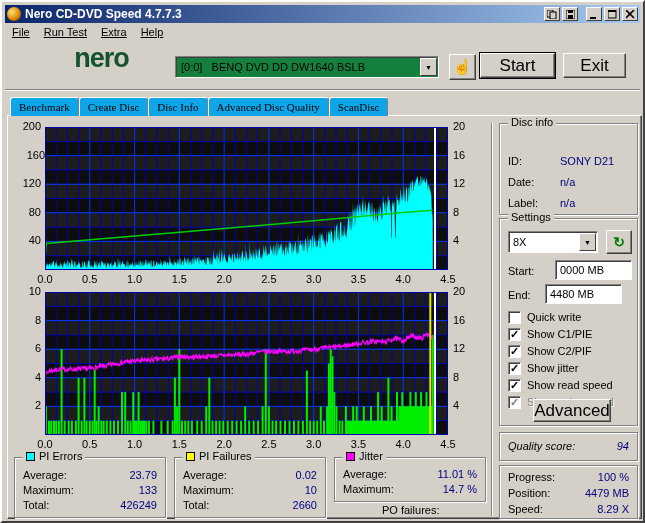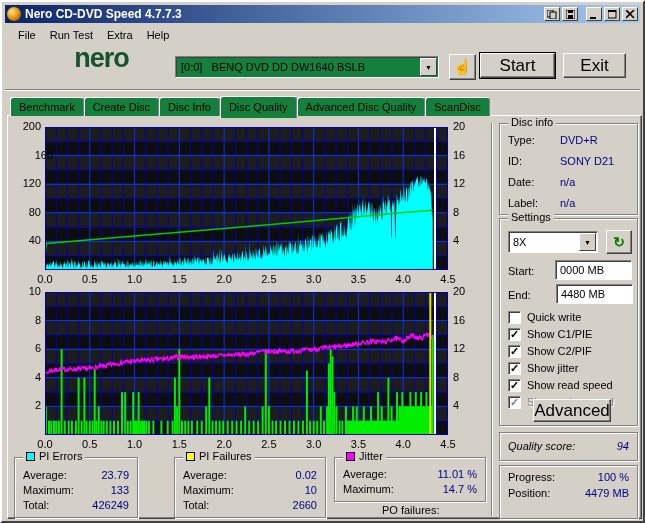--- a/index.html
+++ b/index.html
@@ -11,41 +11,41 @@
     background:linear-gradient(90deg,#0a246a,#a6caf0);display:flex;align-items:center;padding:0 2px;}
   .appicon{width:14px;height:14px;border-radius:50%;
     background:radial-gradient(circle at 35% 35%,#ffe27a,#e08a00 55%,#5a3a00);margin-right:4px;flex:none;}
   .title{color:#fff;font-size:12px;font-weight:bold;flex:1;white-space:nowrap;overflow:hidden;}
   .tbtn{width:16px;height:14px;background:#d4d0c8;border:1px solid;border-color:#fff #404040 #404040 #fff;
         margin-left:2px;display:flex;align-items:center;justify-content:center;flex:none;
         font-size:9px;font-weight:bold;color:#000;line-height:1;}
   .tbtn svg{display:block}
   .tspace{width:6px;flex:none}
   
-  .menubar{position:absolute;left:9px;top:22px;right:3px;height:19px;display:flex;align-items:flex-end;}
+  .menubar{position:absolute;left:3px;top:22px;right:3px;height:19px;display:flex;align-items:flex-start;text-decoration:underline;}
   .menu-item{padding:2px 7px;font-size:11px;color:#000;}
   
   .logo{position:absolute;left:22px;top:44px;width:155px;text-align:center;color:#14532d;}
   .logo-n{font-size:27px;font-weight:900;letter-spacing:-1px;line-height:24px;}
   .logo-s{font-size:13px;font-weight:800;font-style:italic;letter-spacing:.5px;line-height:14px;}
   .combo{position:absolute;left:173px;top:54px;width:264px;height:22px;background:#15803d;
     border:1px solid;border-color:#808080 #fff #fff #808080;box-shadow:inset 1px 1px 0 #404040;
     display:flex;align-items:center;}
   .combo-text{flex:1;font-size:11px;padding-left:5px;white-space:pre;overflow:hidden;}
   .combo-arrow{width:17px;height:18px;margin:1px;background:#d4d0c8;border:1px solid;
     border-color:#fff #404040 #404040 #fff;font-size:7px;display:flex;align-items:center;justify-content:center;}
   .btn{position:absolute;background:#d4d0c8;border:1px solid;border-color:#fff #404040 #404040 #fff;
     box-shadow:inset -1px -1px 0 #808080;font-size:17px;display:flex;align-items:center;justify-content:center;color:#000;}
   .btn-default{outline:1px solid #000;}
   .hr1{position:absolute;left:3px;top:87px;right:3px;height:2px;border-top:1px solid #808080;border-bottom:1px solid #fff;}
   
   .tabs{position:absolute;left:8px;top:94px;height:20px;display:flex;align-items:flex-end;z-index:4;}
-  .tab{height:19px;padding:3px 8px 2px;font-size:11px;background:#15803d;
+  .tab{height:19px;padding:3px 8px 2px;font-size:11px;background:#0ea5e9;
     border:1px solid #808080;border-bottom:none;border-top-color:#fff;border-left-color:#fff;
-    border-radius:3px 3px 0 0;margin-right:0px;}
+    border-radius:3px 3px 0 0;margin-right:0px;font-family:Liberation Serif, serif;}
   .tab.active{height:22px;margin-bottom:-2px;padding-top:4px;z-index:6;position:relative;
     box-shadow:0 2px 0 #d4d0c8;}
   .page{position:absolute;left:5px;top:113px;width:635px;height:404px;background:#d4d0c8;
     border:1px solid;border-color:#fff #404040 #404040 #fff;box-shadow:inset -1px -1px 0 #808080;z-index:1;}
   .vsep{position:absolute;left:489px;top:121px;width:2px;height:393px;
     border-left:1px solid #808080;border-right:1px solid #fff;z-index:2;}
   
   .chart-wrap{position:absolute;z-index:3;}
   .chart-plot{position:absolute;left:33px;top:7px;}
   .axlab{position:absolute;font-size:11px;color:#000;white-space:nowrap;}
@@ -128,21 +128,20 @@
   </div>
   <div class="btn" style="left:561px;top:51px;width:63px;height:25px;">
     <span>Exit</span>
   </div>
   <div class="hr1"></div>
 
   <div class="tabs">
     <span class="tab">Benchmark</span>
     <span class="tab">Create Disc</span>
     <span class="tab">Disc Info</span>
-    <span class="tab active">Disc Quality</span>
     <span class="tab">Advanced Disc Quality</span>
     <span class="tab">ScanDisc</span>
   </div>
   <div class="page"></div>
   <div class="vsep"></div>
 
   <div class="chart-wrap" id="chart0" style="left:10px;top:118px;width:470px;height:162px;">
       <div class="chart-plot">
         <svg width="403" height="143" xmlns="http://www.w3.org/2000/svg" style="display:block">
           <rect x="0" y="0" width="403" height="14.3" fill="#1d1d1d"></rect>
@@ -199,21 +198,21 @@
           <line x1="0" y1="100.1" x2="403" y2="100.1" stroke="#0000b0" stroke-width="1"></line>
           <line x1="0" y1="114.4" x2="403" y2="114.4" stroke="#0033ff" stroke-width="1"></line>
           <line x1="0" y1="128.7" x2="403" y2="128.7" stroke="#0000b0" stroke-width="1"></line>
           <path d="M0.0,143L0.0,137.2L0.4,136.4L0.8,134.3L1.2,140.9L1.6,136.4L2.0,137.5L2.4,138.0L2.8,135.7L3.2,140.0L3.6,138.2L4.0,136.6L4.4,136.4L4.8,138.0L5.2,134.7L5.6,138.8L6.0,139.4L6.4,135.2L6.9,139.0L7.3,135.2L7.7,136.8L8.1,134.3L8.5,134.3L8.9,134.0L9.3,140.9L9.7,137.3L10.1,139.2L10.5,135.3L10.9,136.0L11.3,137.8L11.7,133.1L12.1,137.6L12.5,141.2L12.9,138.0L13.3,139.0L13.7,138.6L14.1,140.2L14.5,136.2L14.9,140.5L15.3,138.3L15.7,134.3L16.1,138.0L16.5,136.5L16.9,138.9L17.3,141.5L17.7,139.0L18.1,140.5L18.5,135.2L18.9,137.2L19.3,136.8L19.7,134.0L20.2,136.4L20.6,136.7L21.0,140.8L21.4,136.0L21.8,135.5L22.2,140.4L22.6,133.2L23.0,133.6L23.4,135.0L23.8,141.0L24.2,135.9L24.6,136.2L25.0,135.4L25.4,140.8L25.8,138.3L26.2,134.6L26.6,130.8L27.0,137.9L27.4,136.7L27.8,131.9L28.2,137.3L28.6,140.2L29.0,141.0L29.4,133.0L29.8,135.5L30.2,133.7L30.6,141.1L31.0,136.5L31.4,138.0L31.8,141.1L32.2,137.6L32.6,138.0L33.0,138.0L33.4,136.5L33.9,133.2L34.3,137.7L34.7,135.7L35.1,136.7L35.5,141.5L35.9,140.2L36.3,140.4L36.7,139.9L37.1,134.5L37.5,134.6L37.9,140.8L38.3,139.7L38.7,138.6L39.1,134.0L39.5,135.4L39.9,135.1L40.3,138.3L40.7,139.6L41.1,140.4L41.5,141.5L41.9,133.3L42.3,137.1L42.7,141.1L43.1,135.0L43.5,133.1L43.9,134.1L44.3,133.6L44.7,138.2L45.1,137.8L45.5,139.9L45.9,140.8L46.3,136.8L46.7,139.6L47.2,140.9L47.6,139.2L48.0,137.7L48.4,140.3L48.8,140.4L49.2,136.5L49.6,133.0L50.0,136.6L50.4,139.3L50.8,133.4L51.2,137.4L51.6,140.4L52.0,131.7L52.4,140.7L52.8,140.1L53.2,137.7L53.6,136.3L54.0,135.6L54.4,134.9L54.8,138.6L55.2,140.7L55.6,136.9L56.0,140.5L56.4,133.6L56.8,133.7L57.2,135.3L57.6,134.6L58.0,137.6L58.4,138.6L58.8,135.3L59.2,135.2L59.6,137.7L60.0,137.6L60.4,135.0L60.9,140.5L61.3,141.2L61.7,139.1L62.1,138.8L62.5,135.1L62.9,136.0L63.3,136.5L63.7,136.6L64.1,138.8L64.5,140.4L64.9,137.5L65.3,136.7L65.7,135.5L66.1,138.7L66.5,133.6L66.9,140.4L67.3,137.4L67.7,140.7L68.1,137.8L68.5,137.6L68.9,138.2L69.3,131.7L69.7,138.0L70.1,134.4L70.5,135.8L70.9,135.8L71.3,140.4L71.7,139.3L72.1,139.8L72.5,140.6L72.9,130.4L73.3,133.6L73.7,139.2L74.2,132.8L74.6,136.4L75.0,137.8L75.4,140.9L75.8,133.3L76.2,138.1L76.6,135.4L77.0,137.5L77.4,134.4L77.8,133.7L78.2,138.4L78.6,135.4L79.0,137.6L79.4,137.0L79.8,137.4L80.2,138.4L80.6,140.4L81.0,139.9L81.4,139.1L81.8,134.7L82.2,132.7L82.6,137.9L83.0,140.9L83.4,139.8L83.8,133.6L84.2,139.6L84.6,137.5L85.0,137.9L85.4,135.8L85.8,138.7L86.2,138.4L86.6,136.9L87.0,136.4L87.5,134.4L87.9,139.2L88.3,139.9L88.7,138.2L89.1,135.4L89.5,139.5L89.9,139.2L90.3,134.5L90.7,140.0L91.1,138.0L91.5,138.0L91.9,134.6L92.3,138.3L92.7,137.2L93.1,137.4L93.5,139.3L93.9,132.7L94.3,140.1L94.7,133.3L95.1,140.7L95.5,132.2L95.9,134.9L96.3,134.9L96.7,138.9L97.1,132.4L97.5,139.6L97.9,138.0L98.3,133.7L98.7,140.1L99.1,137.2L99.5,135.5L99.9,139.3L100.3,135.7L100.7,132.8L101.2,132.4L101.6,138.5L102.0,133.7L102.4,138.2L102.8,137.6L103.2,132.8L103.6,136.7L104.0,137.1L104.4,134.2L104.8,137.7L105.2,132.3L105.6,140.3L106.0,134.2L106.4,133.3L106.8,139.1L107.2,140.3L107.6,138.8L108.0,140.3L108.4,132.9L108.8,134.8L109.2,133.7L109.6,139.9L110.0,139.3L110.4,136.8L110.8,139.2L111.2,136.2L111.6,134.1L112.0,135.8L112.4,140.1L112.8,134.2L113.2,137.0L113.6,136.4L114.0,135.3L114.5,138.4L114.9,137.4L115.3,137.6L115.7,131.8L116.1,137.0L116.5,134.2L116.9,138.0L117.3,139.9L117.7,138.4L118.1,136.9L118.5,132.8L118.9,137.0L119.3,137.6L119.7,132.9L120.1,135.1L120.5,135.5L120.9,133.6L121.3,135.8L121.7,138.8L122.1,136.3L122.5,134.6L122.9,135.4L123.3,139.8L123.7,136.1L124.1,136.5L124.5,134.7L124.9,128.0L125.3,133.2L125.7,134.9L126.1,138.2L126.5,135.0L126.9,135.8L127.3,138.0L127.8,136.9L128.2,133.8L128.6,138.7L129.0,139.5L129.4,131.0L129.8,138.1L130.2,135.4L130.6,135.3L131.0,135.1L131.4,139.0L131.8,135.3L132.2,136.4L132.6,131.0L133.0,137.5L133.4,136.7L133.8,132.3L134.2,137.8L134.6,132.6L135.0,130.5L135.4,131.5L135.8,139.0L136.2,133.5L136.6,138.7L137.0,136.5L137.4,133.0L137.8,134.1L138.2,132.9L138.6,138.7L139.0,138.0L139.4,130.4L139.8,129.7L140.2,136.1L140.6,132.2L141.0,130.8L141.5,136.8L141.9,136.7L142.3,132.7L142.7,130.4L143.1,139.4L143.5,132.6L143.9,129.8L144.3,137.9L144.7,132.9L145.1,136.4L145.5,132.4L145.9,136.0L146.3,138.4L146.7,133.4L147.1,131.3L147.5,131.6L147.9,137.8L148.3,129.1L148.7,136.3L149.1,137.8L149.5,126.7L149.9,133.8L150.3,133.2L150.7,129.2L151.1,136.1L151.5,134.0L151.9,130.0L152.3,131.4L152.7,130.3L153.1,137.3L153.5,131.8L153.9,128.7L154.3,138.0L154.8,129.5L155.2,132.4L155.6,133.2L156.0,133.4L156.4,136.8L156.8,132.2L157.2,131.9L157.6,135.6L158.0,132.5L158.4,132.7L158.8,131.9L159.2,136.4L159.6,134.0L160.0,138.1L160.4,137.2L160.8,129.0L161.2,137.8L161.6,136.7L162.0,129.6L162.4,131.6L162.8,130.5L163.2,130.0L163.6,134.3L164.0,129.4L164.4,138.6L164.8,133.6L165.2,138.3L165.6,131.5L166.0,128.8L166.4,138.1L166.8,137.0L167.2,137.2L167.6,133.7L168.1,129.1L168.5,122.0L168.9,134.0L169.3,130.4L169.7,129.0L170.1,132.7L170.5,130.9L170.9,132.5L171.3,127.2L171.7,129.3L172.1,137.0L172.5,124.5L172.9,128.8L173.3,130.5L173.7,133.4L174.1,127.5L174.5,121.3L174.9,137.6L175.3,133.7L175.7,135.1L176.1,130.2L176.5,126.9L176.9,122.0L177.3,127.1L177.7,135.3L178.1,133.6L178.5,127.5L178.9,131.2L179.3,127.6L179.7,125.9L180.1,132.8L180.5,129.2L180.9,134.0L181.3,133.8L181.8,135.1L182.2,134.9L182.6,136.6L183.0,131.5L183.4,129.3L183.8,127.5L184.2,131.5L184.6,126.0L185.0,128.6L185.4,131.3L185.8,131.3L186.2,127.8L186.6,133.8L187.0,132.1L187.4,126.7L187.8,126.8L188.2,131.5L188.6,135.4L189.0,135.4L189.4,126.9L189.8,125.8L190.2,130.2L190.6,129.2L191.0,133.8L191.4,132.1L191.8,130.7L192.2,123.6L192.6,133.5L193.0,125.2L193.4,132.8L193.8,132.6L194.2,125.5L194.6,132.1L195.1,129.9L195.5,129.4L195.9,135.0L196.3,130.2L196.7,127.6L197.1,124.2L197.5,123.6L197.9,126.6L198.3,129.5L198.7,135.8L199.1,128.6L199.5,130.9L199.9,129.0L200.3,135.6L200.7,115.8L201.1,131.3L201.5,124.4L201.9,124.7L202.3,134.4L202.7,129.4L203.1,133.9L203.5,132.6L203.9,129.9L204.3,115.4L204.7,131.2L205.1,131.6L205.5,122.6L205.9,127.1L206.3,130.0L206.7,126.2L207.1,131.5L207.5,122.2L207.9,134.0L208.4,127.5L208.8,122.4L209.2,130.2L209.6,125.8L210.0,132.0L210.4,132.3L210.8,121.6L211.2,121.9L211.6,129.1L212.0,122.6L212.4,130.9L212.8,128.5L213.2,131.7L213.6,121.5L214.0,124.3L214.4,122.5L214.8,120.0L215.2,127.5L215.6,131.8L216.0,130.8L216.4,129.2L216.8,133.1L217.2,126.2L217.6,127.4L218.0,133.1L218.4,117.1L218.8,121.8L219.2,126.3L219.6,122.1L220.0,130.1L220.4,119.3L220.8,119.2L221.2,130.3L221.7,118.7L222.1,126.4L222.5,129.7L222.9,127.9L223.3,125.6L223.7,127.4L224.1,128.0L224.5,126.3L224.9,126.3L225.3,119.0L225.7,117.8L226.1,123.3L226.5,122.2L226.9,124.0L227.3,128.0L227.7,122.9L228.1,118.6L228.5,118.2L228.9,130.3L229.3,125.9L229.7,121.0L230.1,117.5L230.5,127.9L230.9,118.7L231.3,113.9L231.7,128.7L232.1,128.7L232.5,122.5L232.9,116.3L233.3,116.4L233.7,126.1L234.1,117.6L234.5,123.2L234.9,120.5L235.4,119.4L235.8,117.0L236.2,116.2L236.6,117.5L237.0,127.9L237.4,117.6L237.8,128.2L238.2,123.4L238.6,121.3L239.0,125.6L239.4,130.4L239.8,126.4L240.2,117.7L240.6,120.5L241.0,122.0L241.4,116.5L241.8,129.4L242.2,122.9L242.6,119.3L243.0,125.5L243.4,127.4L243.8,114.6L244.2,121.4L244.6,114.5L245.0,115.0L245.4,117.1L245.8,115.5L246.2,118.5L246.6,127.9L247.0,115.8L247.4,128.3L247.8,113.9L248.2,123.8L248.7,125.5L249.1,115.1L249.5,123.7L249.9,117.6L250.3,114.7L250.7,115.6L251.1,127.6L251.5,118.4L251.9,127.7L252.3,126.6L252.7,122.1L253.1,104.9L253.5,126.5L253.9,125.8L254.3,115.4L254.7,119.3L255.1,113.0L255.5,113.5L255.9,118.6L256.3,118.1L256.7,116.2L257.1,121.6L257.5,111.2L257.9,124.1L258.3,124.6L258.7,115.8L259.1,116.5L259.5,124.7L259.9,118.7L260.3,111.2L260.7,112.1L261.1,114.1L261.5,117.1L262.0,124.3L262.4,126.5L262.8,106.6L263.2,113.6L263.6,123.1L264.0,107.3L264.4,120.4L264.8,118.7L265.2,111.0L265.6,113.6L266.0,111.7L266.4,125.4L266.8,110.0L267.2,108.3L267.6,108.4L268.0,121.3L268.4,120.1L268.8,110.6L269.2,115.5L269.6,110.3L270.0,107.3L270.4,120.0L270.8,114.7L271.2,113.0L271.6,120.3L272.0,120.7L272.4,118.0L272.8,119.7L273.2,107.3L273.6,114.6L274.0,113.1L274.4,104.6L274.8,121.4L275.2,121.5L275.7,105.0L276.1,109.2L276.5,106.7L276.9,109.9L277.3,104.4L277.7,114.6L278.1,110.6L278.5,117.2L278.9,106.8L279.3,117.5L279.7,112.7L280.1,119.0L280.5,120.6L280.9,116.9L281.3,115.1L281.7,101.8L282.1,115.2L282.5,114.2L282.9,117.9L283.3,103.3L283.7,106.9L284.1,102.5L284.5,108.1L284.9,106.3L285.3,100.6L285.7,115.6L286.1,101.0L286.5,105.4L286.9,104.3L287.3,107.3L287.7,113.9L288.1,114.8L288.5,117.2L289.0,105.6L289.4,97.2L289.8,110.8L290.2,114.7L290.6,104.6L291.0,102.3L291.4,97.3L291.8,99.7L292.2,95.3L292.6,113.0L293.0,109.8L293.4,98.6L293.8,112.7L294.2,115.0L294.6,111.3L295.0,96.2L295.4,96.1L295.8,94.6L296.2,94.4L296.6,113.3L297.0,100.6L297.4,109.0L297.8,108.0L298.2,110.0L298.6,105.1L299.0,97.3L299.4,100.7L299.8,107.6L300.2,109.1L300.6,108.1L301.0,100.6L301.4,111.0L301.8,109.7L302.3,92.4L302.7,105.6L303.1,88.5L303.5,92.8L303.9,87.0L304.3,104.6L304.7,83.6L305.1,104.6L305.5,96.2L305.9,84.6L306.3,88.5L306.7,104.3L307.1,99.4L307.5,92.2L307.9,75.2L308.3,91.5L308.7,81.8L309.1,86.3L309.5,76.8L309.9,100.3L310.3,95.1L310.7,80.6L311.1,84.0L311.5,78.7L311.9,92.3L312.3,77.1L312.7,78.2L313.1,89.6L313.5,82.0L313.9,87.5L314.3,78.8L314.7,78.6L315.1,74.5L315.5,86.2L316.0,78.3L316.4,87.8L316.8,89.0L317.2,72.7L317.6,79.4L318.0,68.1L318.4,79.6L318.8,88.6L319.2,88.1L319.6,77.4L320.0,84.2L320.4,77.4L320.8,72.2L321.2,88.5L321.6,82.4L322.0,88.0L322.4,76.9L322.8,84.2L323.2,75.8L323.6,76.2L324.0,73.8L324.4,86.9L324.8,73.5L325.2,80.3L325.6,92.0L326.0,88.5L326.4,85.4L326.8,75.5L327.2,76.8L327.6,92.7L328.0,77.9L328.4,95.5L328.8,92.4L329.3,81.4L329.7,81.2L330.1,93.5L330.5,86.4L330.9,95.8L331.3,88.7L331.7,79.5L332.1,96.4L332.5,93.1L332.9,93.2L333.3,87.2L333.7,78.3L334.1,88.9L334.5,86.2L334.9,76.7L335.3,85.1L335.7,76.9L336.1,86.0L336.5,93.5L336.9,89.9L337.3,93.3L337.7,73.8L338.1,68.1L338.5,76.6L338.9,75.1L339.3,77.5L339.7,84.5L340.1,76.0L340.5,71.7L340.9,87.3L341.3,87.5L341.7,74.7L342.1,80.2L342.6,74.7L343.0,67.0L343.4,71.4L343.8,75.3L344.2,72.6L344.6,72.8L345.0,82.3L345.4,85.0L345.8,75.4L346.2,112.2L346.6,109.4L347.0,74.7L347.4,79.5L347.8,72.6L348.2,80.2L348.6,75.5L349.0,75.7L349.4,72.9L349.8,92.8L350.2,112.3L350.6,109.2L351.0,90.0L351.4,77.7L351.8,66.7L352.2,70.3L352.6,73.2L353.0,73.2L353.4,72.2L353.8,78.8L354.2,76.3L354.6,69.3L355.0,77.3L355.4,64.8L355.8,61.7L356.3,75.0L356.7,66.2L357.1,75.0L357.5,66.2L357.9,72.5L358.3,56.0L358.7,70.3L359.1,75.0L359.5,58.9L359.9,71.8L360.3,75.6L360.7,68.4L361.1,61.6L361.5,59.4L361.9,62.1L362.3,74.1L362.7,75.2L363.1,72.3L363.5,61.2L363.9,60.7L364.3,58.0L364.7,70.9L365.1,62.0L365.5,55.7L365.9,54.6L366.3,67.5L366.7,53.8L367.1,56.6L367.5,52.0L367.9,56.1L368.3,62.9L368.7,64.7L369.1,56.6L369.6,59.7L370.0,52.7L370.4,56.9L370.8,53.4L371.2,53.0L371.6,51.3L372.0,52.0L372.4,49.3L372.8,49.8L373.2,56.3L373.6,60.5L374.0,55.1L374.4,52.4L374.8,59.2L375.2,59.0L375.6,49.7L376.0,48.7L376.4,52.3L376.8,57.8L377.2,56.4L377.6,49.2L378.0,54.1L378.4,51.1L378.8,53.9L379.2,54.9L379.6,49.6L380.0,55.2L380.4,56.3L380.8,55.8L381.2,54.0L381.6,51.7L382.0,51.2L382.4,58.0L382.9,64.4L383.3,58.5L383.7,57.6L384.1,58.7L384.5,60.9L384.9,63.7L385.3,68.2L385.7,61.2L386.1,65.1L386.5,73.5L386.9,87.5L387.3,85.9L387.7,93.5L387.8,143Z" fill="#00ffff"></path>
           <polyline points="0.0,128.7 1.3,116.5 89.6,109.0 179.1,101.5 268.7,93.7 358.2,85.4 387.8,83.3" fill="none" stroke="#00cc00" stroke-width="1.5"></polyline>
           <line x1="390.0" y1="0" x2="390.0" y2="143" stroke="#ffffff" stroke-width="2"></line>
           <rect x="0.5" y="0.5" width="402" height="142" fill="none" stroke="#0000b0"></rect>
         </svg>
       </div>
       <span class="axlab" style="left: 0px; top: 0px; width: 29px; text-align: right;">200</span>
-      <span class="axlab" style="left: 12px; top: 28.6px; width: 29px; text-align: right;">160</span>
+      <span class="axlab" style="left: 4px; top: 28.6px; width: 29px; text-align: right;">160</span>
       <span class="axlab" style="left: 0px; top: 57.2px; width: 29px; text-align: right;">120</span>
       <span class="axlab" style="left: 0px; top: 85.8px; width: 29px; text-align: right;">80</span>
       <span class="axlab" style="left: 0px; top: 114.4px; width: 29px; text-align: right;">40</span>
       <span class="axlab" style="left: 441px; top: 0px;">20</span>
       <span class="axlab" style="left: 441px; top: 28.6px;">16</span>
       <span class="axlab" style="left: 441px; top: 57.2px;">12</span>
       <span class="axlab" style="left: 441px; top: 85.8px;">8</span>
       <span class="axlab" style="left: 441px; top: 114.4px;">4</span>
       <span class="axlab" style="left: 21px; top: 153px; width: 24px; text-align: center;">0.0</span>
       <span class="axlab" style="left: 65.7778px; top: 153px; width: 24px; text-align: center;">0.5</span>
@@ -427,21 +426,21 @@
       <span class="axlab" style="left: 110.556px; top: 153px; width: 24px; text-align: center;">1.0</span>
       <span class="axlab" style="left: 155.333px; top: 153px; width: 24px; text-align: center;">1.5</span>
       <span class="axlab" style="left: 200.111px; top: 153px; width: 24px; text-align: center;">2.0</span>
       <span class="axlab" style="left: 244.889px; top: 153px; width: 24px; text-align: center;">2.5</span>
       <span class="axlab" style="left: 289.667px; top: 153px; width: 24px; text-align: center;">3.0</span>
       <span class="axlab" style="left: 334.444px; top: 153px; width: 24px; text-align: center;">3.5</span>
       <span class="axlab" style="left: 379.222px; top: 153px; width: 24px; text-align: center;">4.0</span>
       <span class="axlab" style="left: 424px; top: 153px; width: 24px; text-align: center;">4.5</span>
     </div>
 
-  <div class="gbox" style="left:12px;top:455px;width:124px;height:61px;">
+  <div class="gbox" style="left:12px;top:455px;width:152px;height:61px;">
     <div class="legend">
         <span class="legsq" style="background: rgb(0, 255, 255);"></span>
         <span>PI Errors</span>
       </div>
     <div class="srow" style="top:11px;">
         <span class="lbl">Average:</span>
         <span class="rval">23.79</span>
       </div>
     <div class="srow" style="top:26px;">
         <span class="lbl">Maximum:</span>
@@ -486,24 +485,20 @@
   </div>
   <div class="po-row">
     <span class="lbl">PO failures:</span>
     <span class="rval">0</span>
   </div>
 
   <div class="gbox" style="left:497px;top:121px;width:139px;height:92px;">
     <div class="legend">
         <span>Disc info</span>
       </div>
-    <div class="srow" style="top:10px;">
-        <span class="lbl">Type:</span>
-        <span class="lval">DVD+R</span>
-      </div>
     <div class="srow" style="top:31px;">
         <span class="lbl">ID:</span>
         <span class="lval">SONY D21</span>
       </div>
     <div class="srow" style="top:52px;">
         <span class="lbl">Date:</span>
         <span class="lval">n/a</span>
       </div>
     <div class="srow" style="top:73px;">
         <span class="lbl">Label:</span>
@@ -518,21 +513,21 @@
     <div class="sunken" style="position:absolute;left:8px;top:12px;width:90px;height:22px;padding-left:0;">
       <span style="flex:1;padding-left:4px;">8X</span>
       <span class="combo-arrow">▼</span>
     </div>
     <div class="btn" style="left:106px;top:11px;width:26px;height:24px;font-size:14px;font-weight:bold;color:#008000;">
       <span>↻</span>
     </div>
     <span class="axlab" style="left:8px;top:46px;">Start:</span>
     <div class="sunken" style="position:absolute;left:55px;top:41px;width:77px;height:20px;">0000 MB</div>
     <span class="axlab" style="left:8px;top:70px;">End:</span>
-    <div class="sunken" style="position:absolute;left:56px;top:65px;width:77px;height:20px;">4480 MB</div>
+    <div class="sunken" style="position:absolute;left:45px;top:65px;width:77px;height:20px;">4480 MB</div>
 
     <div class="chk" style="top:91px;" id="chk0">
         <span class="box"></span>
         <span class="chk-label">Quick write</span>
       </div>
     <div class="chk" style="top:108px;" id="chk1">
         <span class="box">✓</span>
         <span class="chk-label">Show C1/PIE</span>
       </div>
     <div class="chk" style="top:125px;" id="chk2">
@@ -566,15 +561,19 @@
 
   <div class="gbox" style="left:497px;top:463px;width:139px;height:54px;">
     <div class="srow" style="top:5px;">
         <span class="lbl">Progress:</span>
         <span class="rval">100 %</span>
       </div>
     <div class="srow" style="top:21px;">
         <span class="lbl">Position:</span>
         <span class="rval">4479 MB</span>
       </div>
+    <div class="srow" style="top:37px;">
+        <span class="lbl">Speed:</span>
+        <span class="rval">8.29 X</span>
+      </div>
   </div>
 
 </div>
 
 </body></html>

